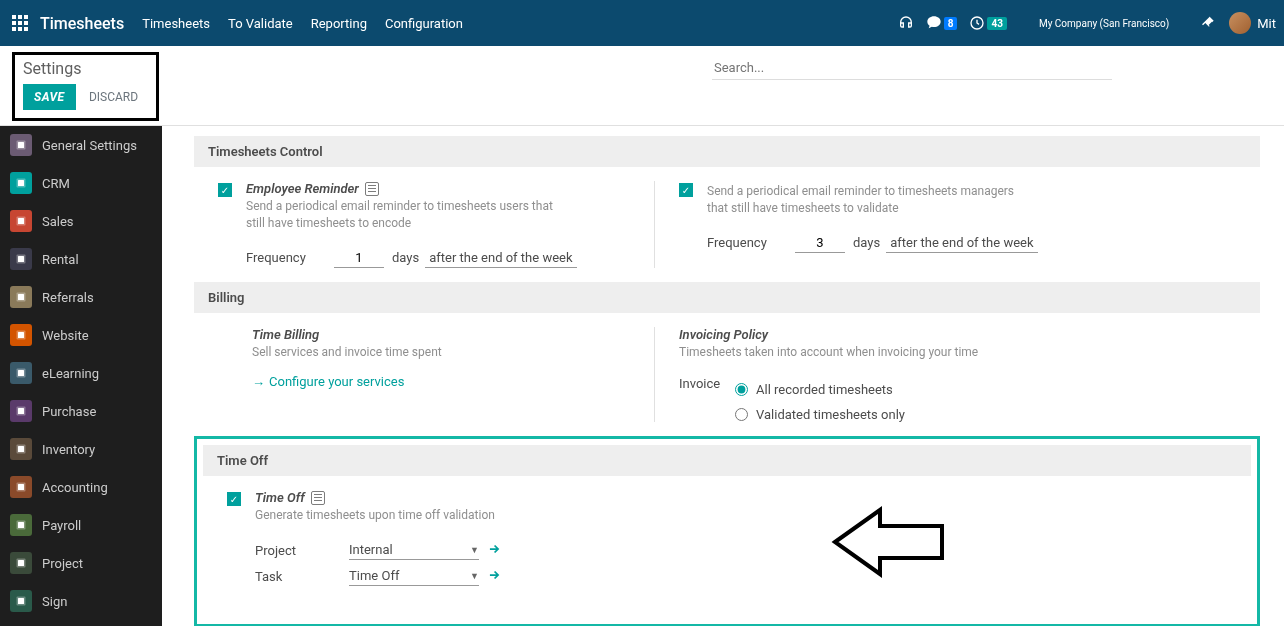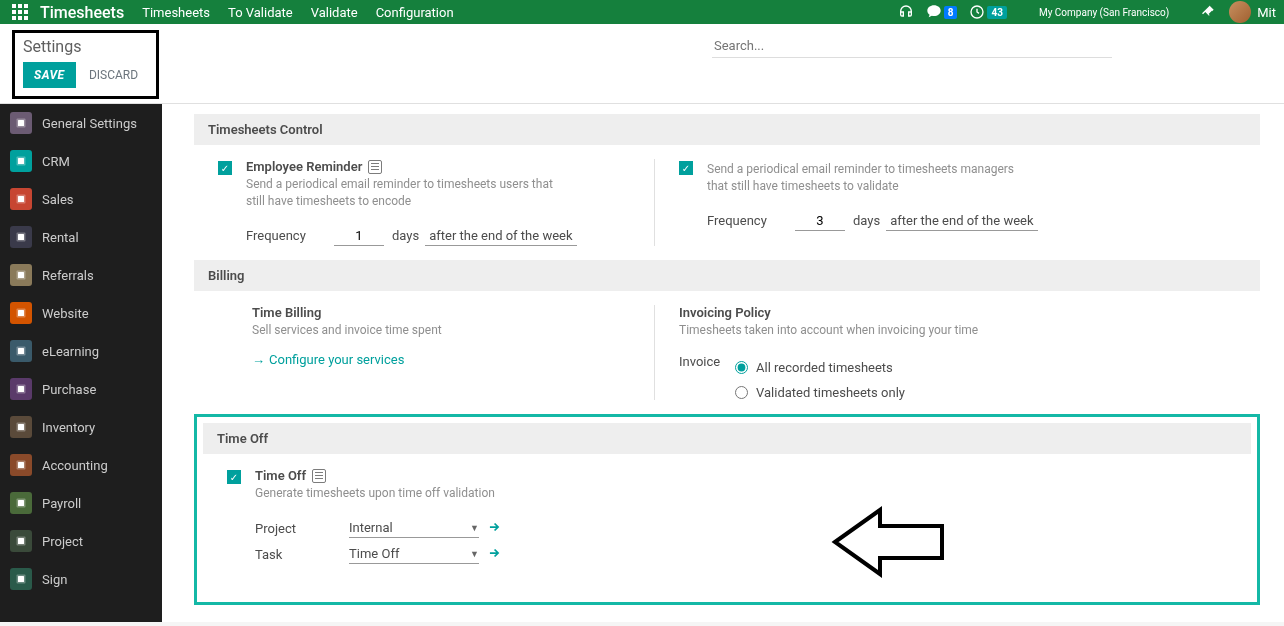--- a/index.html
+++ b/index.html
@@ -1,18 +1,18 @@
 <!DOCTYPE html>
 <html><head>
 <meta charset="utf-8">
 <style>
 * { margin:0; padding:0; box-sizing:border-box; font-family:-apple-system,BlinkMacSystemFont,"Segoe UI",Roboto,sans-serif; }
 body { background:#f5f5f5; font-size:13px; color:#4c4c4c; overflow:hidden; }
 
-.topbar { height:24px; background:#15803d; color:#fff; display:flex; align-items:center; padding:12px 8px; }
+.topbar { height:46px; background:#0c4a6e; color:#fff; display:flex; align-items:center; padding:12px 8px; }
 .topbar .apps-btn { width:24px; height:24px; display:flex; align-items:center; justify-content:center; margin-right:8px; cursor:pointer; }
 .topbar .apps-btn svg { fill:#fff; }
 .topbar .app-name { font-weight:500; font-size:16px; margin-right:18px; }
 .topbar .nav-item { color:#fff; margin-right:18px; font-size:13px; cursor:pointer; }
 .topbar .spacer { flex:1; }
 .topbar .tb-icon { margin:0 6px; cursor:pointer; display:flex; align-items:center; color:#fff; }
 .topbar .badge { background:#00A09D; color:#fff; font-size:10px; border-radius:2px; padding:1px 4px; margin-left:2px; font-weight:bold; }
 .topbar .badge.blue { background:#007bff; }
 .topbar .company { margin:0 26px; font-size:10px; }
 .topbar .avatar { width:22px; height:22px; border-radius:50%; background:linear-gradient(135deg,#c89060,#a06030); margin:0 6px; }
@@ -31,21 +31,21 @@
 .sidebar-item { display:flex; align-items:center; padding:8px 10px; cursor:pointer; font-size:13px; }
 .sidebar-icon { width:22px; height:22px; margin-right:10px; border-radius:3px; display:flex; align-items:center; justify-content:center; font-size:12px; color:#fff; }
 
 .content { flex:1; overflow-y:auto; padding:10px 24px 24px 32px; background:#fff; }
 .section-header { background:#eeeeee; padding:8px 14px; font-weight:600; color:#4c4c4c; margin-bottom:14px; }
 .settings-row { display:flex; gap:40px; margin-bottom:14px; }
 .setting-col { display:flex; align-items:flex-start; padding-left:24px; }
 .setting-col.divider { border-left:1px solid #e0e0e0; padding-left:24px; }
 .cb { width:14px; height:14px; border:1px solid #00A09D; background:#00A09D; color:#fff; display:inline-flex; align-items:center; justify-content:center; font-size:10px; margin-right:14px; margin-top:2px; flex-shrink:0; }
 .setting-body { }
-.setting-title { font-weight:600; color:#4c4c4c; display:flex; align-items:center; gap:6px; }
+.setting-title { font-weight:600; color:#4c4c4c; display:flex; align-items:center; gap:6px;font-style:italic; }
 .setting-desc { color:#8f8f8f; font-size:12px; margin-top:2px; line-height:1.4; max-width:310px; }
 .setting-field-row { margin-top:16px; display:flex; align-items:center; font-size:13px; }
 .setting-field-row .label { width:80px; color:#4c4c4c; }
 .setting-field-row .inline-input { border:none; border-bottom:1px solid #999; width:50px; text-align:center; margin:0 8px; font-size:13px; padding:2px; outline:none; }
 .setting-field-row .inline-select { border:none; border-bottom:1px solid #999; min-width:140px; font-size:13px; padding:2px 4px; margin-left:6px; outline:none; background:transparent; }
 .doc-icon { width:14px; height:14px; border:1px solid #7c7c7c; border-radius:2px; display:inline-block; position:relative; }
 .doc-icon::before { content:''; position:absolute; left:2px; right:2px; top:2px; height:1px; background:#7c7c7c; box-shadow:0 3px 0 #7c7c7c,0 6px 0 #7c7c7c; }
 .link-text { color:#00A09D; cursor:pointer; display:inline-flex; align-items:center; gap:4px; font-size:13px; margin-top:14px; }
 .radio-row { display:flex; align-items:center; margin-top:6px; }
 .radio-row input[type=radio] { margin-right:8px; accent-color:#00A09D; }
@@ -69,21 +69,21 @@
         <rect x="6" y="6" width="4" height="4"></rect>
         <rect x="12" y="6" width="4" height="4"></rect>
         <rect x="0" y="12" width="4" height="4"></rect>
         <rect x="6" y="12" width="4" height="4"></rect>
         <rect x="12" y="12" width="4" height="4"></rect>
       </svg>
   </div>
   <div class="app-name">Timesheets</div>
   <div class="nav-item">Timesheets</div>
   <div class="nav-item">To Validate</div>
-  <div class="nav-item">Validate</div>
+  <div class="nav-item">Reporting</div>
   <div class="nav-item">Configuration</div>
   <div class="spacer"></div>
   <div class="tb-icon">
     <svg width="16" height="16" viewBox="0 0 24 24" fill="none" stroke="#fff" stroke-width="2">
         <path d="M4 11a8 8 0 0116 0v5a2 2 0 01-2 2h-2v-6h4M4 11v5a2 2 0 002 2h2v-6H4"></path>
       </svg>
   </div>
   <div class="tb-icon">
     <svg width="16" height="16" viewBox="0 0 24 24" fill="#fff">
         <path d="M12 2C6.5 2 2 5.6 2 10c0 2.4 1.3 4.5 3.4 6L4 20l4.8-2.4c1 .3 2.1.4 3.2.4 5.5 0 10-3.6 10-8S17.5 2 12 2z"></path>

